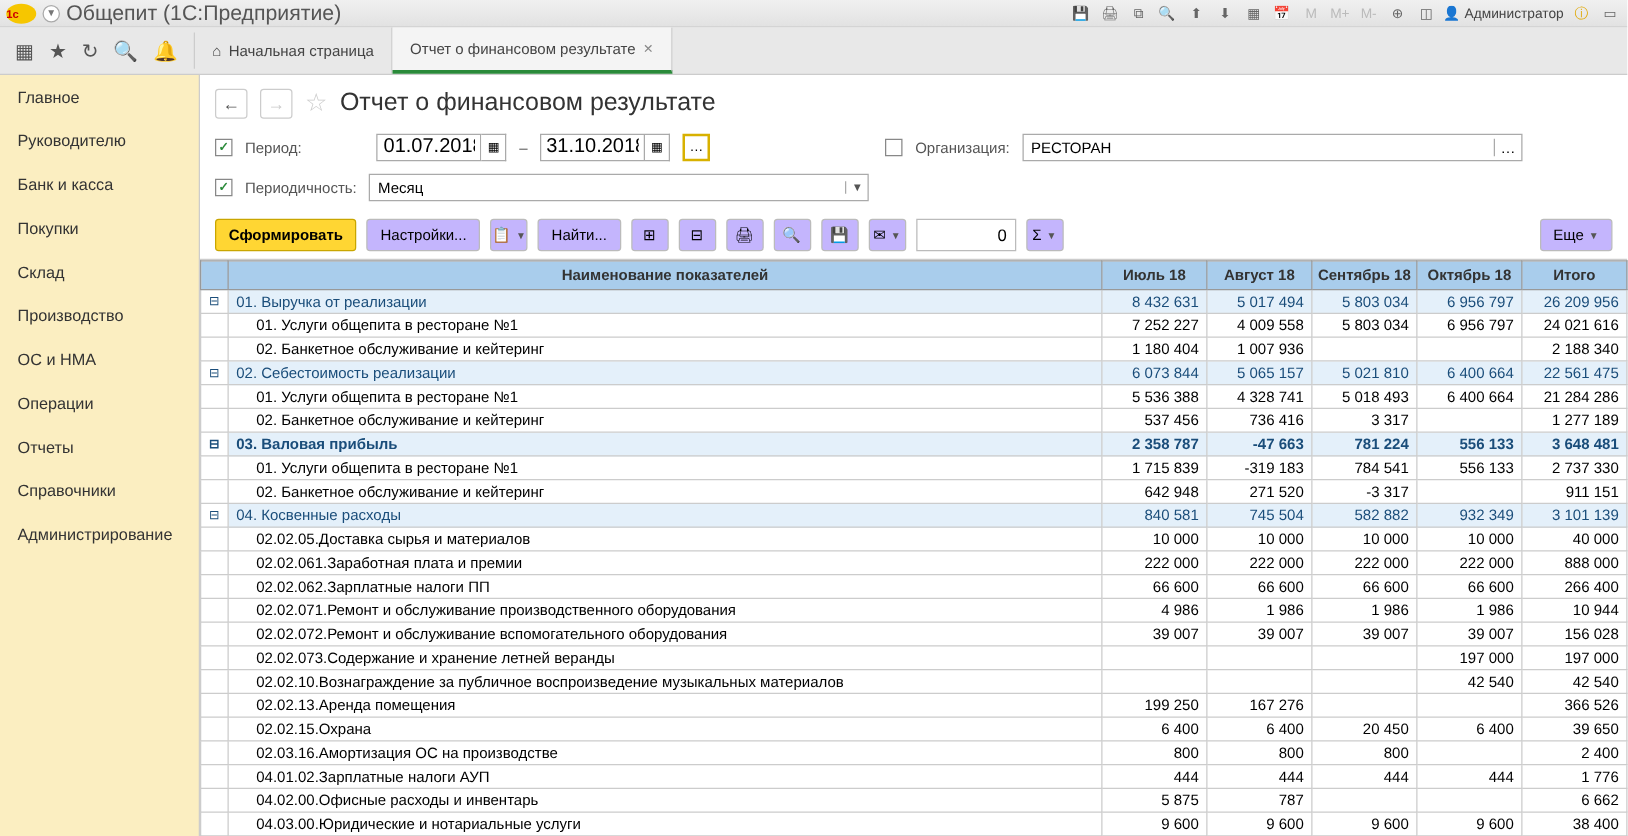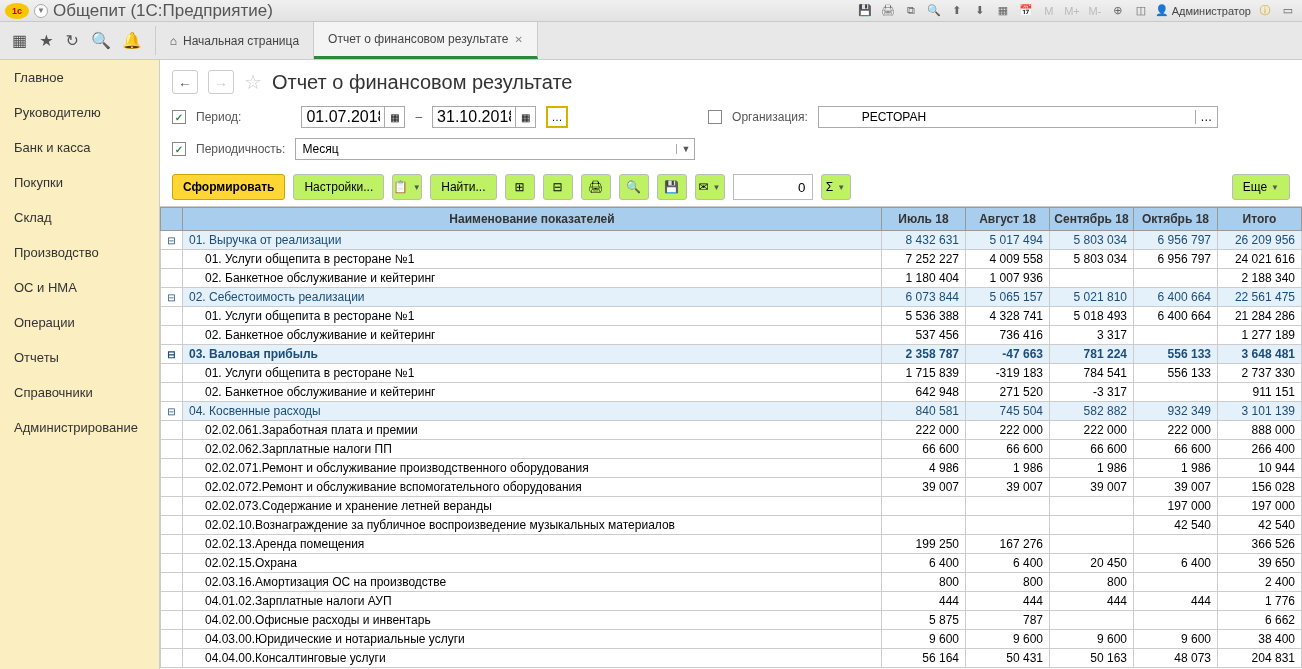--- a/index.html
+++ b/index.html
@@ -12,21 +12,21 @@
   }
   .titlebar {
     height: 22px;
     background: linear-gradient(#f0f0f0, #e2e2e2);
     border-bottom: 1px solid #c8c8c8;
     display: flex;
     align-items: center;
     padding: 0 5px;
     gap: 5px;
   }
-  .titlebar .logo { width: 24px; height: 16px; background: #f6c600; border-radius: 50%; font-size:9px; text-align:center; line-height:16px; font-weight:bold; color:#c00;}
+  .titlebar .logo { width: 24px; height: 16px; background: #f6c600; border-radius: 50%; font-size:9px; text-align:left; line-height:16px; font-weight:bold; color:#c00;}
   .titlebar .circle-btn {
     width: 14px; height: 14px; border: 1px solid #aaa; border-radius: 50%;
     display:flex;align-items:center;justify-content:center;font-size:8px;color:#777;background:#fff;
   }
   .titlebar .title { color:#555; font-size:17px; }
   .titlebar .spacer { flex:1; }
   .titlebar .icon-btn {
     width:18px;height:18px;display:flex;align-items:center;justify-content:center;
     font-size:11px;color:#666;cursor:pointer;
   }
@@ -72,37 +72,37 @@
   .label{color:#555;}
   .input{height:22px;border:1px solid #aaa;padding:0 4px;background:#fff;font-size:16px;}
   .date-wrap{display:flex;align-items:center;}
   .date-wrap .input{width:84px;}
   .date-wrap .cal{width:20px;height:22px;border:1px solid #aaa;border-left:none;display:flex;align-items:center;justify-content:center;font-size:10px;background:#fff;}
   .small-btn{width:22px;height:22px;border:1px solid #aaa;display:flex;align-items:center;justify-content:center;background:#fff;font-size:11px;cursor:pointer;}
   .select{border:1px solid #aaa;height:22px;display:flex;align-items:center;background:#fff;}
   .select .val{padding:0 6px;flex:1;}
   .select .arr{width:18px;text-align:center;border-left:1px solid #aaa;font-size:9px;color:#555;}
   .toolbar{display:flex;align-items:center;gap:8px;padding:6px 12px;}
-  .btn{height:26px;border:1px solid #bbb;border-radius:3px;background:#bef264;padding:0 10px;display:flex;align-items:center;gap:4px;font-size:12px;cursor:pointer;}
+  .btn{height:26px;border:1px solid #bbb;border-radius:3px;background:#c4b5fd;padding:0 10px;display:flex;align-items:center;gap:4px;font-size:12px;cursor:pointer;}
   .btn.primary{background:#ffd633;border-color:#c9a600;font-weight:bold;}
   .btn .arr{font-size:8px;color:#555;}
   .icon-only{width:30px;justify-content:center;padding:0;}
   .num-input{width:80px;height:26px;border:1px solid #bbb;text-align:right;padding:0 6px;}
   .toolbar-spacer{flex:1;}
   .grid-wrap{flex:1;overflow:auto;border-top:1px solid #ccc;}
   table{border-collapse:collapse;width:100%;font-size:12px;}
   th{background:#a9cdec;border:1px solid #999;padding:4px;font-weight:bold;text-align:center;color:#333;}
   td{border:1px solid #ccc;padding:2px 6px;white-space:nowrap;}
   td.num{text-align:right;}
   tr.group td{background:#e4f0fa;color:#1a4d7a;}
   tr.group.bold td{font-weight:bold;}
   .tree{width:22px;text-align:center;color:#555;font-size:10px;background:#fff !important;}
   .indent1{padding-left:22px;}
   .org-box{flex:1;height:22px;border:1px solid #aaa;display:flex;align-items:center;}
-  .org-box .val{flex:1;padding:0 6px;margin-left:37px;}
+  .org-box .val{flex:1;padding:0 6px;}
   .org-box .dots{width:22px;border-left:1px solid #aaa;text-align:center;}
 </style>
 </head>
 <body>
 
 <div class="titlebar">
   <span class="logo">1c</span>
   <span class="circle-btn">▼</span>
   <span class="title">Общепит  (1С:Предприятие)</span>
   <span class="spacer"></span>
@@ -324,20 +324,29 @@
               <td class="tree">⊟</td>
               <td>04. Косвенные расходы</td>
               <td class="num">840 581</td>
               <td class="num">745 504</td>
               <td class="num">582 882</td>
               <td class="num">932 349</td>
               <td class="num">3 101 139</td>
             </tr>
             <tr>
               <td class="tree"></td>
+              <td class="indent1">02.02.05.Доставка сырья и материалов</td>
+              <td class="num">10 000</td>
+              <td class="num">10 000</td>
+              <td class="num">10 000</td>
+              <td class="num">10 000</td>
+              <td class="num">40 000</td>
+            </tr>
+            <tr>
+              <td class="tree"></td>
               <td class="indent1">02.02.061.Заработная плата и премии</td>
               <td class="num">222 000</td>
               <td class="num">222 000</td>
               <td class="num">222 000</td>
               <td class="num">222 000</td>
               <td class="num">888 000</td>
             </tr>
             <tr>
               <td class="tree"></td>
               <td class="indent1">02.02.062.Зарплатные налоги ПП</td>

